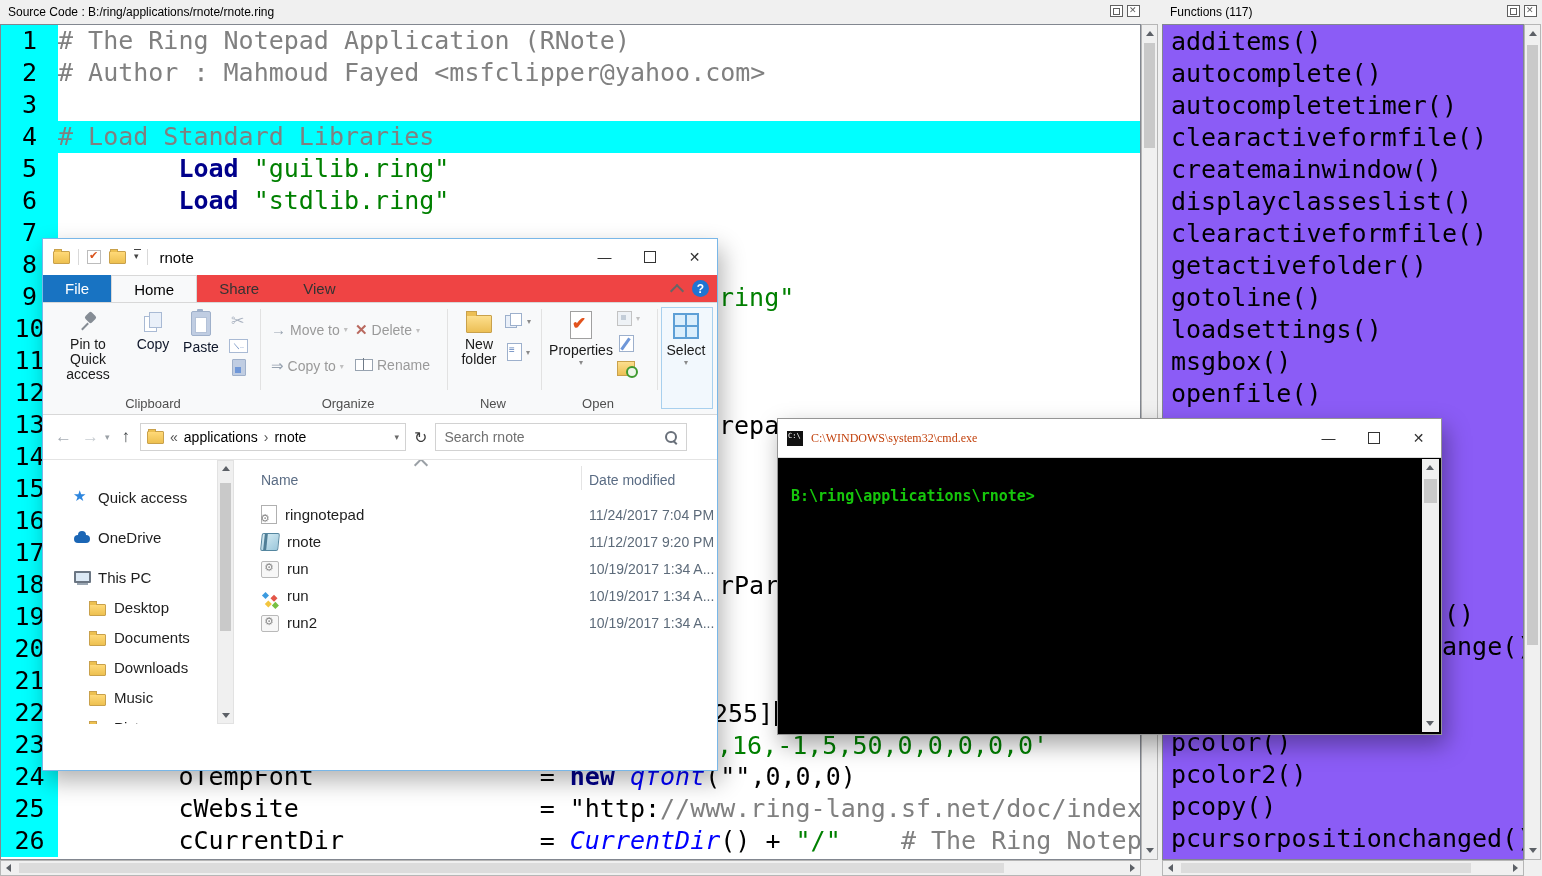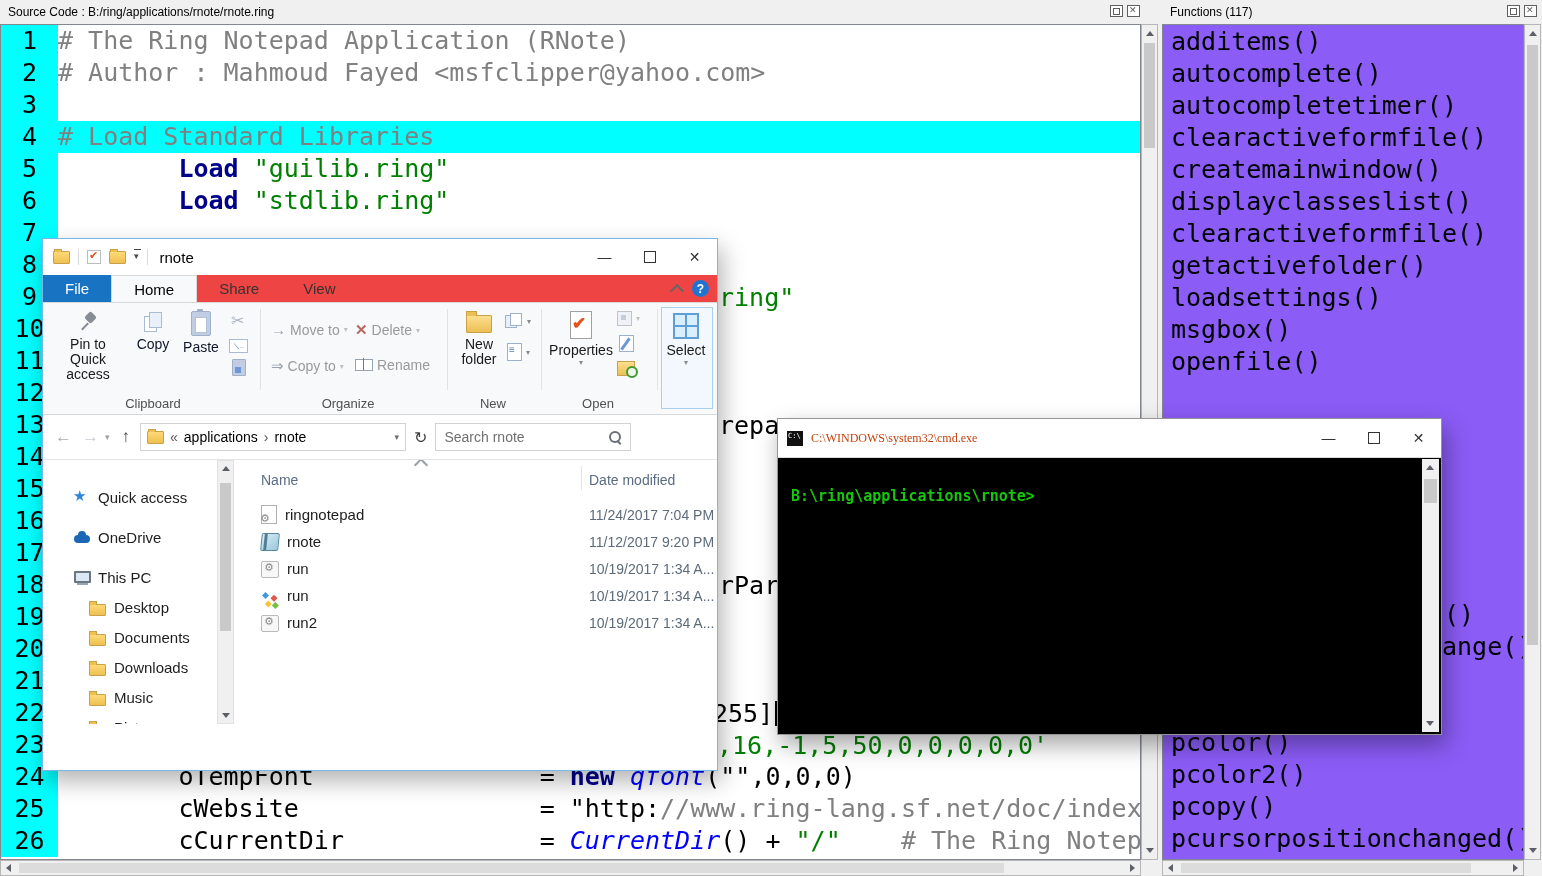--- a/index.html
+++ b/index.html
@@ -139,21 +139,21 @@
           border-bottom:1px solid #e4e4e4;box-sizing:border-box;}
   .nav-arrow{font-size:17px;color:#a7adb5;margin-left:12px;}
   .nav-arrow.fwd{color:#c8cdd2;margin-left:10px;}
   .nav-chev{font-size:9px;color:#9aa0a6;margin-left:6px;}
   .nav-up{font-size:17px;color:#3f4447;margin-left:12px;margin-right:10px;}
   .addrbox{width:266px;height:28px;border:1px solid #d2d2d2;display:flex;align-items:center;font-size:14px;
            padding:0 6px;gap:6px;box-sizing:border-box;}
   .crumb-dim{color:#555;}
   .addr-drop{margin-left:auto;font-size:9px;color:#6a6a6a;}
   .refresh{font-size:16px;color:#3b3b3b;margin:0 8px;}
-  .searchbox{width:196px;height:28px;border:1px solid #d2d2d2;display:flex;align-items:center;font-size:14px;
+  .searchbox{width:252px;height:28px;border:1px solid #d2d2d2;display:flex;align-items:center;font-size:14px;
              color:#707070;padding:0 8px;box-sizing:border-box;}
   .mag{width:14px;height:14px;position:relative;margin-left:auto;}
   .mag::before{content:"";position:absolute;left:1px;top:1px;width:8px;height:8px;border:2px solid #69707a;border-radius:50%;}
   .mag::after{content:"";position:absolute;left:10px;top:10px;width:2px;height:5px;background:#69707a;transform:rotate(-45deg);}
 
   
   .exp-body{position:absolute;left:0;top:221px;right:0;height:264px;background:#fff;}
   .sidebar{position:absolute;left:0;top:0;width:174px;bottom:0;overflow:hidden;}
   .sbi{position:absolute;display:flex;align-items:center;height:24px;font-size:15px;color:#1e1e1e;}
   .sbi.lv0{left:30px;} .sbi.lv1{left:46px;}
@@ -355,20 +355,21 @@
   <div class="fn-list" id="fn-list">
     <div class="fn-group" id="fn-top">
         <div class="fn-item">additems()</div>
         <div class="fn-item">autocomplete()</div>
         <div class="fn-item">autocompletetimer()</div>
         <div class="fn-item">clearactiveformfile()</div>
         <div class="fn-item">createmainwindow()</div>
         <div class="fn-item">displayclasseslist()</div>
         <div class="fn-item">clearactiveformfile()</div>
         <div class="fn-item">getactivefolder()</div>
+        <div class="fn-item">gotoline()</div>
         <div class="fn-item">loadsettings()</div>
         <div class="fn-item">msgbox()</div>
         <div class="fn-item">openfile()</div>
       </div>
     <div class="fn-group" id="fn-bottom">
         <div class="fn-item">pcolor()</div>
         <div class="fn-item">pcolor2()</div>
         <div class="fn-item">pcopy()</div>
         <div class="fn-item">pcursorpositionchanged()</div>
       </div>

